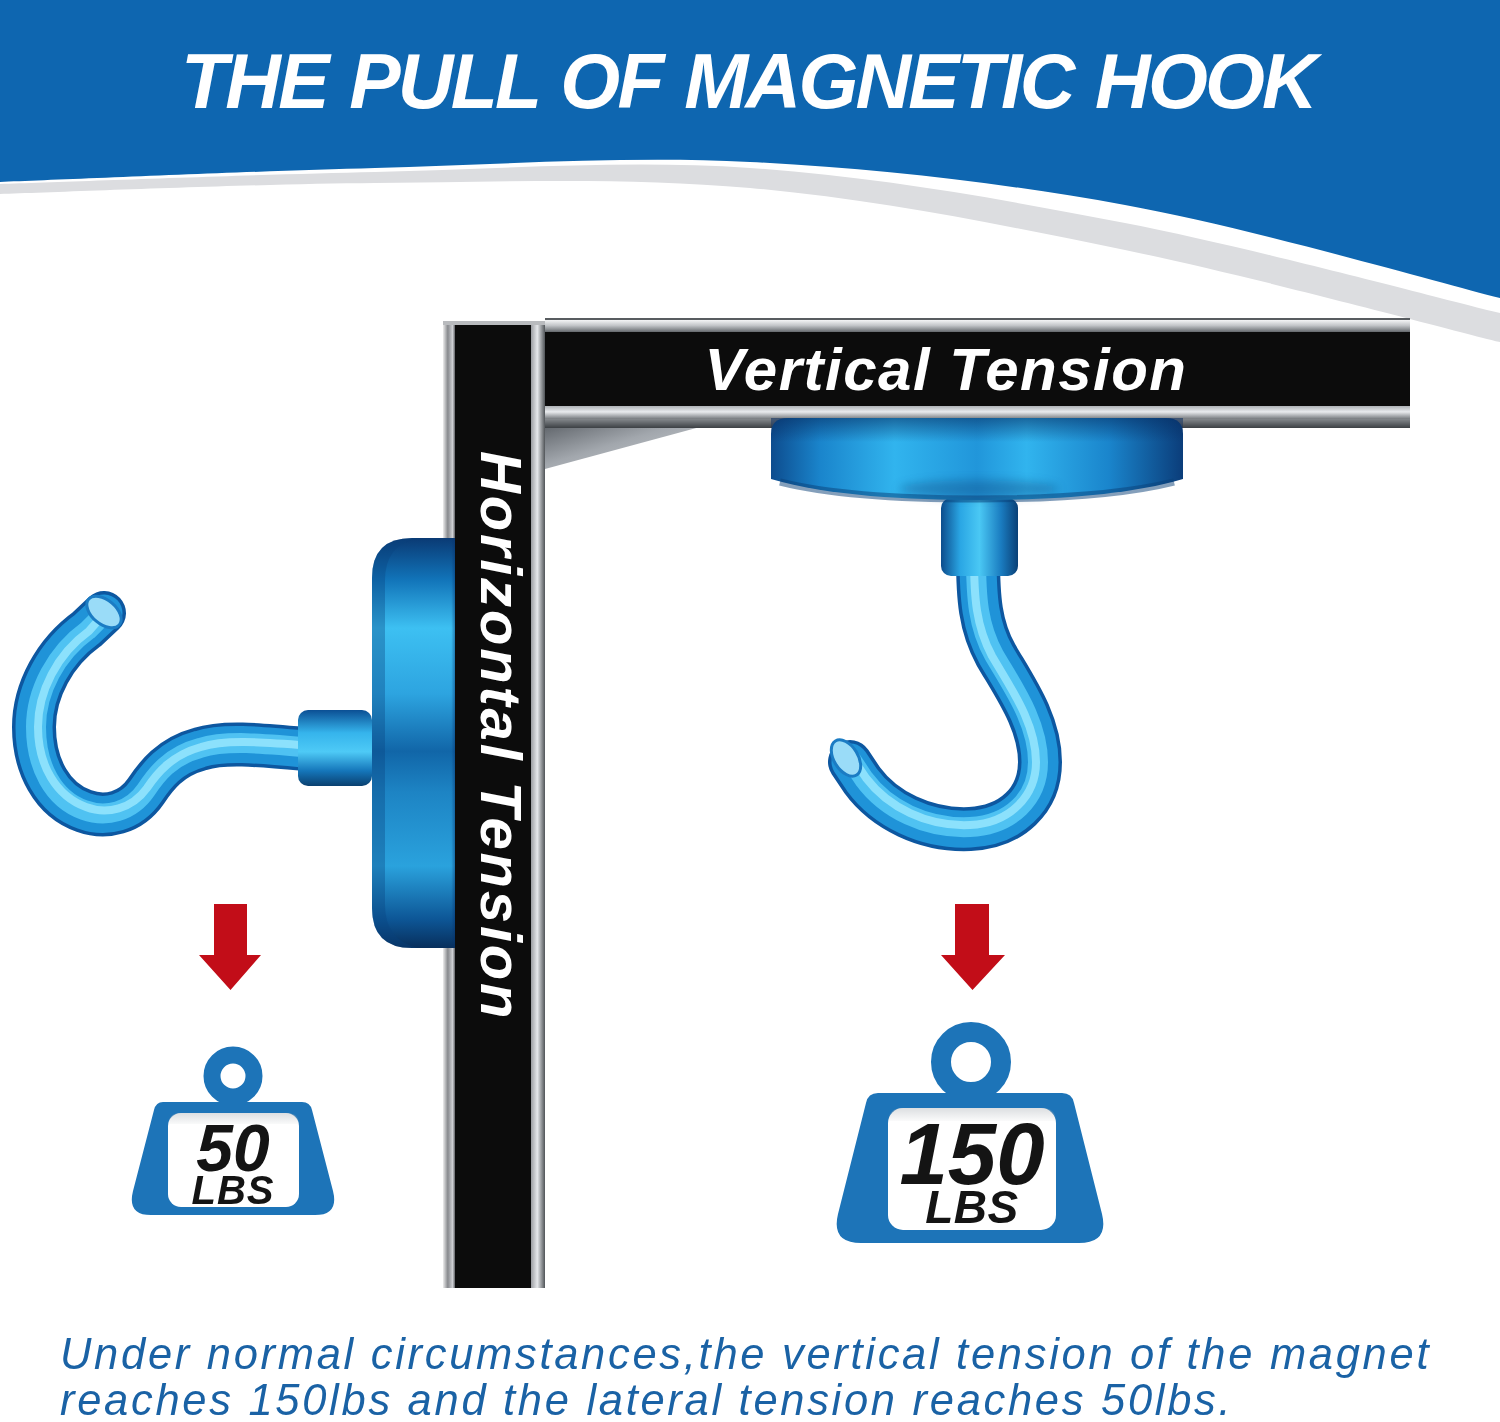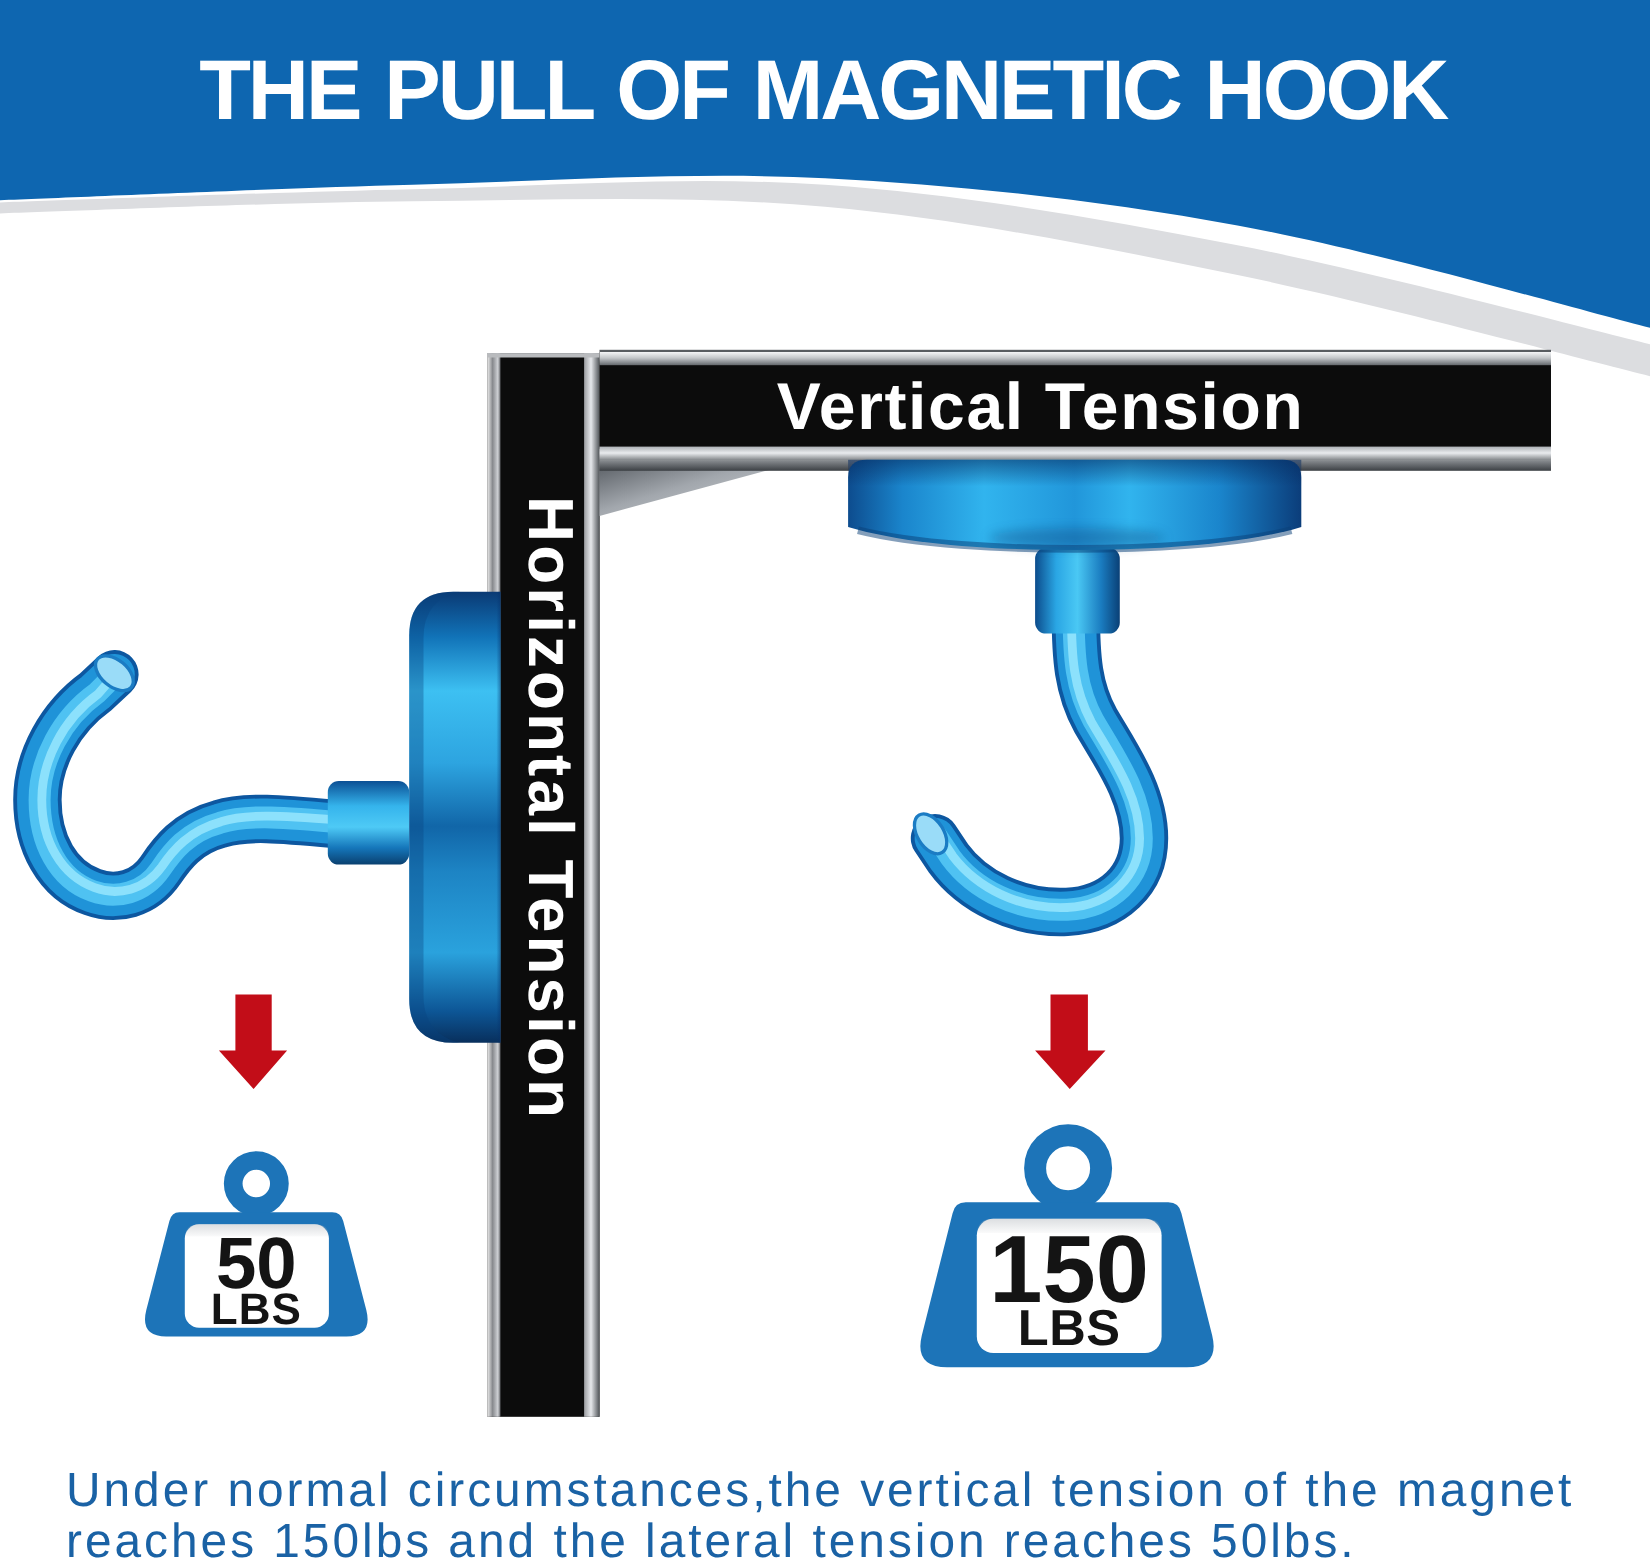--- a/index.html
+++ b/index.html
@@ -1,17 +1,17 @@
 <!DOCTYPE html>
 <html><head>
 <meta charset="utf-8">
 <style>
 html,body{margin:0;padding:0;background:#ffffff;}
 #page{position:relative;width:1500px;height:1422px;overflow:hidden;background:#ffffff;
-  font-family:"Liberation Sans", sans-serif;}
+  font-family:"Liberation Sans", sans-serif;font-style:italic;}
 svg{display:block;}
 </style>
 </head>
 <body>
 <div id="page">
 <svg width="1500" height="1422" viewBox="0 0 1500 1422" xmlns="http://www.w3.org/2000/svg" font-family="Liberation Sans, sans-serif">
 <defs>
   <linearGradient id="silverV" x1="0" y1="0" x2="0" y2="1">
     <stop offset="0" stop-color="#f2f2f2"></stop>
           <stop offset="0.35" stop-color="#8e9094"></stop>

